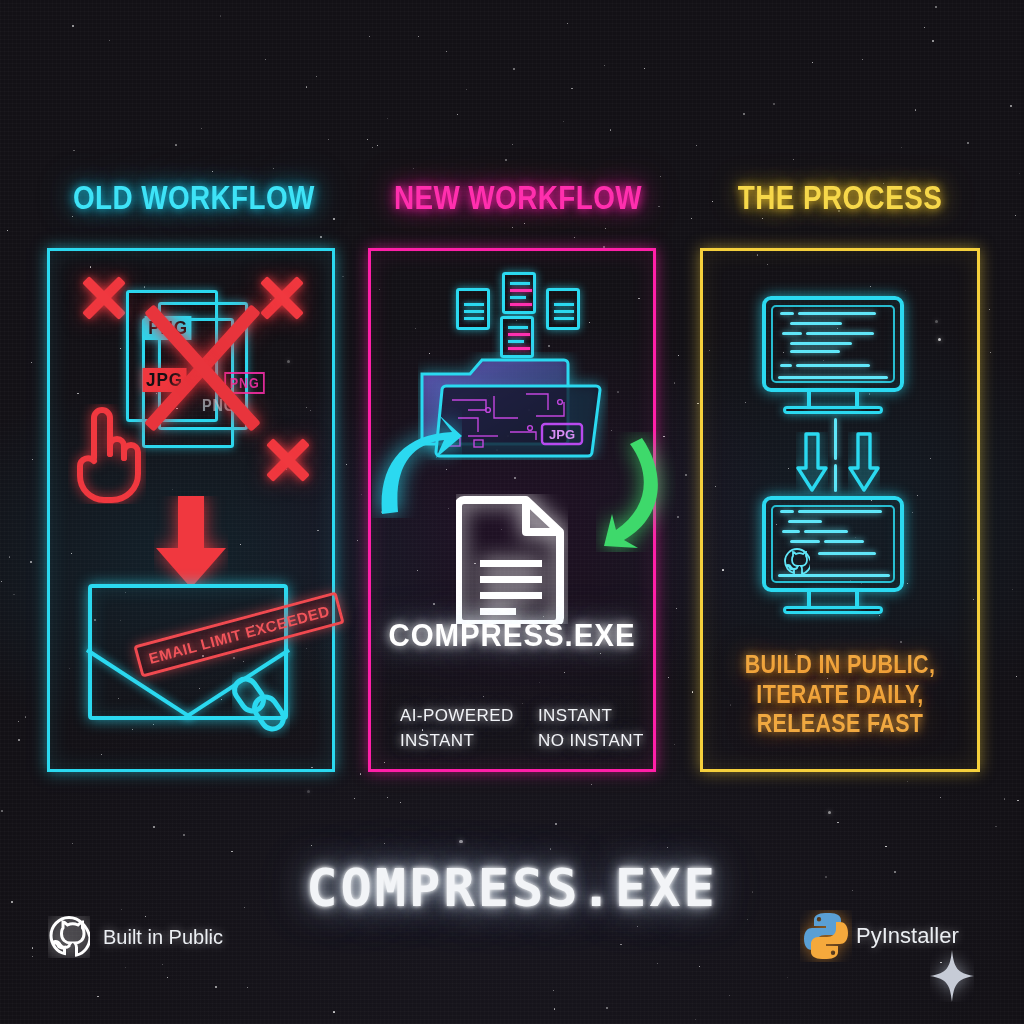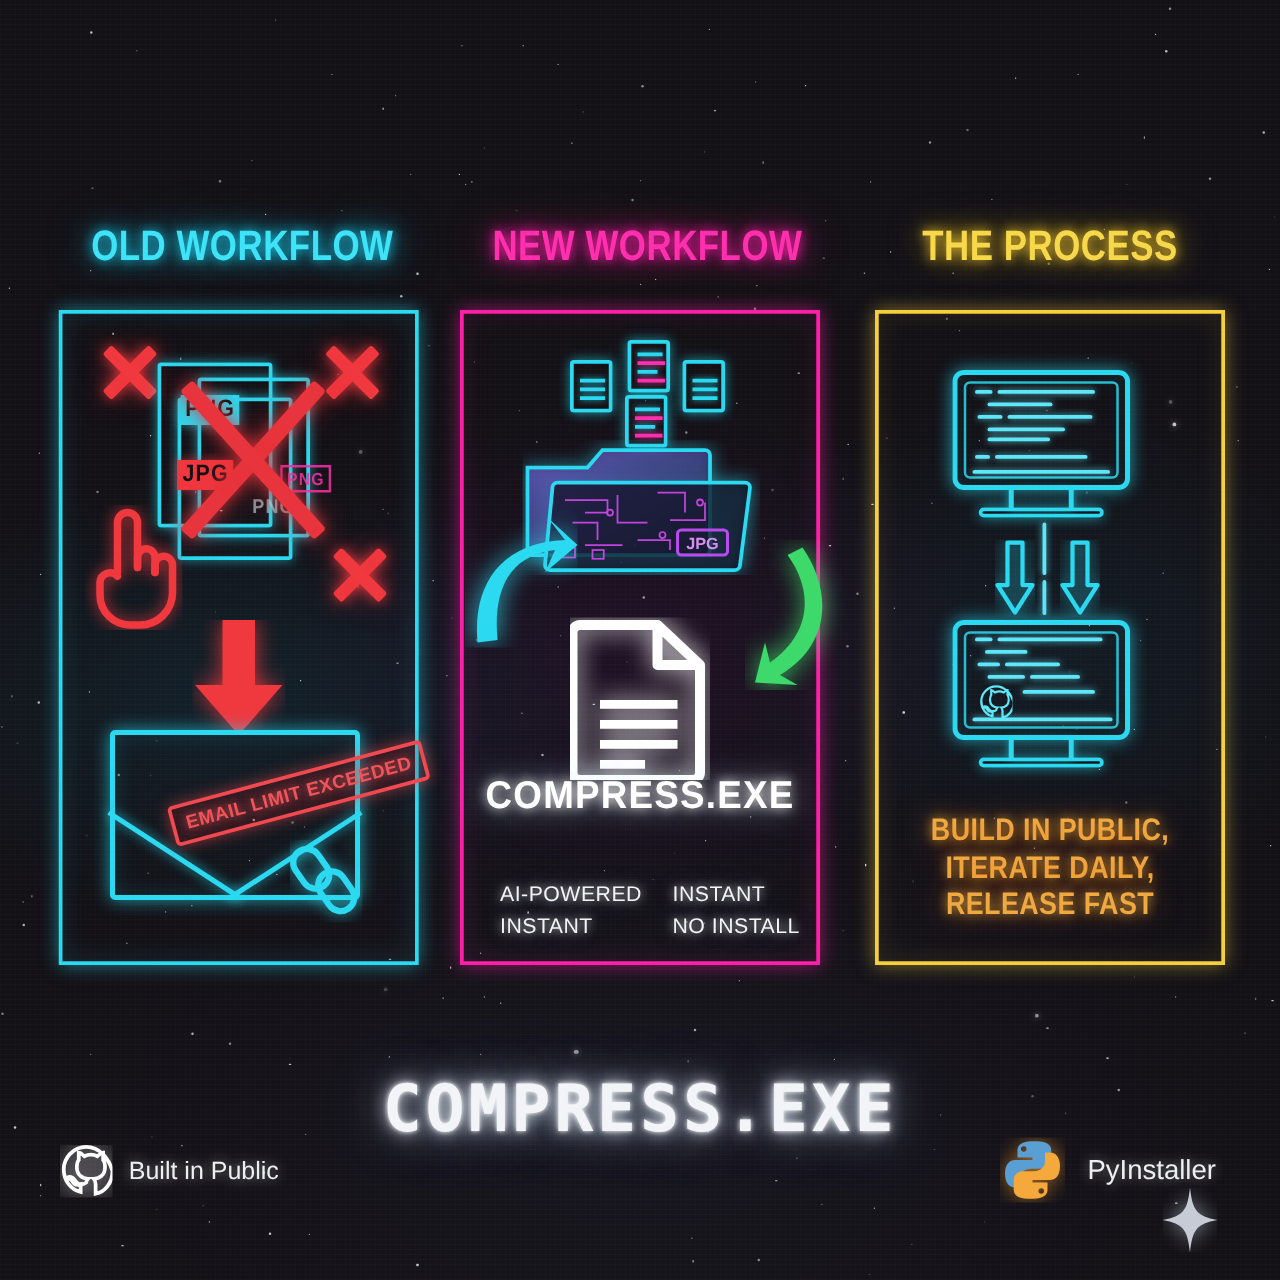--- a/index.html
+++ b/index.html
@@ -169,21 +169,21 @@
 
   
   #main-title{
     position:absolute; left:0; top:858px; width:1024px; text-align:center;
     font-family:"DejaVu Sans Mono", monospace;
     font-size:52px; font-weight:700; letter-spacing:3px; color:#f2f4f7;
     text-shadow:0 0 4px #fff,0 0 14px rgba(235,245,255,.9),0 0 34px rgba(200,225,255,.55),0 0 60px rgba(170,210,255,.3);
   }
   #github-badge{ position:absolute; left:48px; top:916px; display:flex; align-items:center; gap:13px; }
   #github-badge span{ font-size:20px; color:#eceff3; text-shadow:0 0 10px rgba(255,255,255,.5); }
-  #pyinstaller-badge{ position:absolute; left:800px; top:910px; display:flex; align-items:center; gap:18px;justify-content:flex-end; }
+  #pyinstaller-badge{ position:absolute; left:800px; top:910px; display:flex; align-items:center; gap:4px;justify-content:flex-end; }
   #pyinstaller-badge span{ font-size:22px; color:#eceff3; text-shadow:0 0 10px rgba(255,255,255,.45); }
   #sparkle-icon{ position:absolute; left:930px; top:950px; width:44px; height:52px; }
 </style>
 </head>
 <body>
 
 <div id="bg-texture"></div>
 <div id="bg-weave"></div>
 <div id="stars">
     <i style="left:668.2px;top:676.7px;width:1.2px;height:1.2px;opacity:0.78"></i>
@@ -568,21 +568,21 @@
 </svg>
 
 <div id="compress-exe-label">COMPRESS.EXE</div>
 
 <div class="featcol" id="feature-col-left">
   <div>AI-POWERED</div>
   <div>INSTANT</div>
 </div>
 <div class="featcol" id="feature-col-right">
   <div>INSTANT</div>
-  <div>NO INSTALL</div>
+  <div>NO INSTANT</div>
 </div>
 
 <div class="panel" id="panel-proc"></div>
 
 <div class="monitor" style="left:762px; top:296px; width:142px; height:96px;">
   <div class="screen"></div>
   <div class="codeline" style="left:18px; top:16px; width:14px;"></div>
   <div class="codeline" style="left:36px; top:16px; width:78px;"></div>
   <div class="codeline" style="left:28px; top:26px; width:52px;"></div>
   <div class="codeline" style="left:20px; top:36px; width:20px;"></div>

